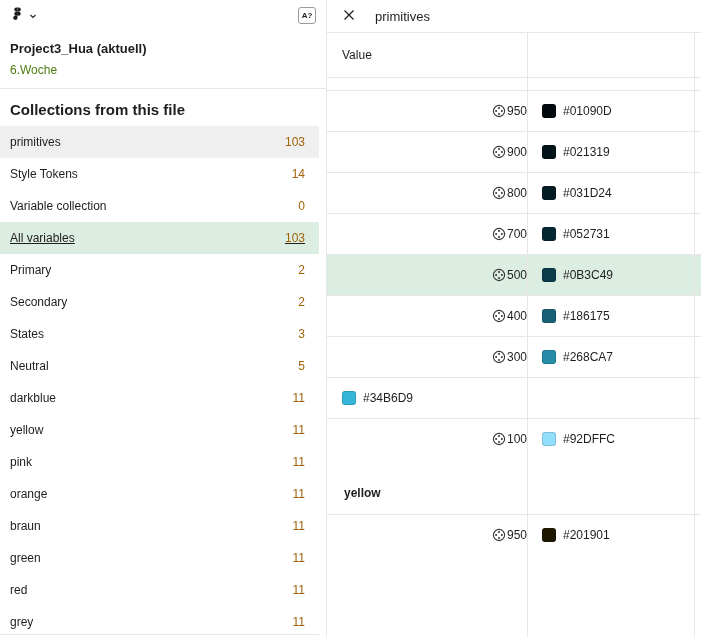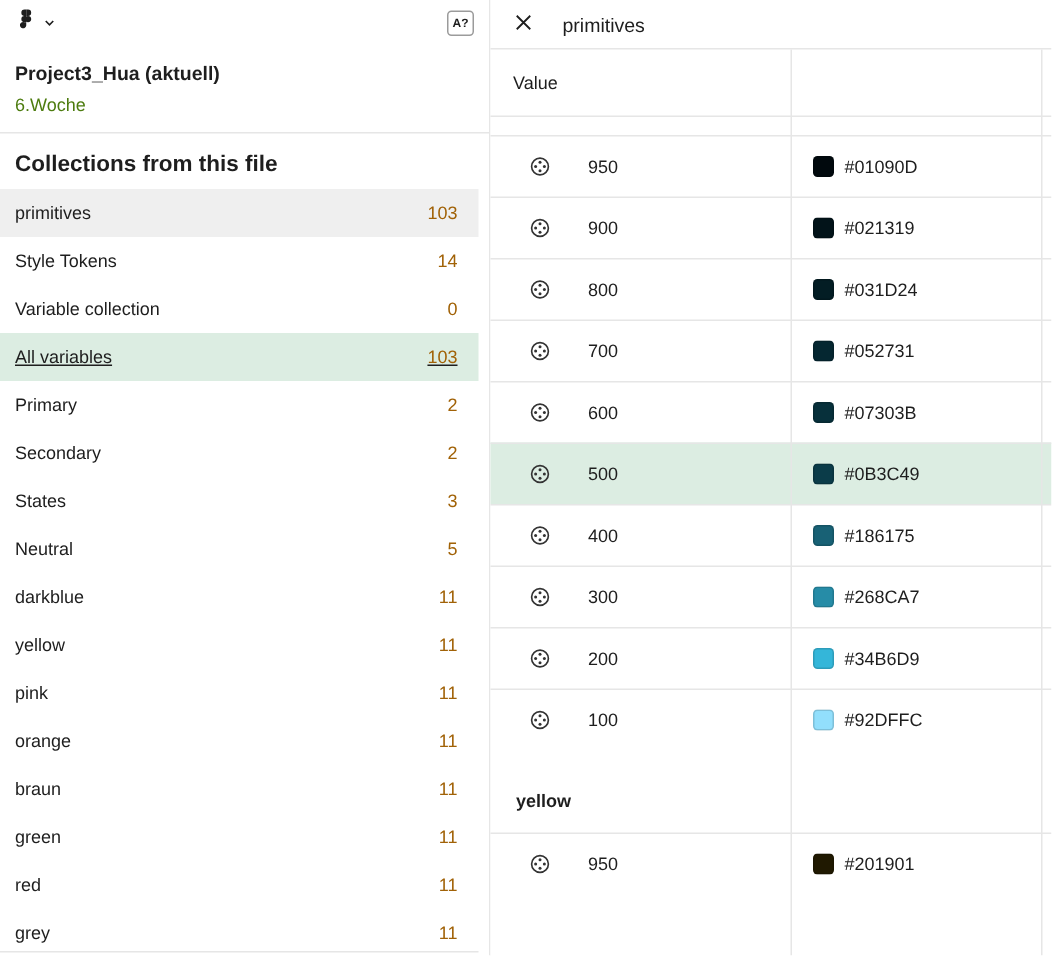--- a/index.html
+++ b/index.html
@@ -33,21 +33,21 @@
   .close-btn { width:24px; height:24px; border:none; background:transparent; display:flex; align-items:center;
     justify-content:center; cursor:default; }
   .panel-title { font-size:13px; font-weight:500; margin-left:14px; }
   .table-header { height:45px; display:flex; align-items:center; border-bottom:1px solid var(--border); font-size:12px; }
   .th-name { width:200px; padding-left:17px; }
   .th-value { padding-left:15px; }
   .table-body { padding-top:12px; }
   .t-row { height:41px; display:flex; align-items:center; border-top:1px solid var(--border); }
   .t-row.before-section { border-bottom:1px solid var(--border); }
   .t-row.selected { background:var(--selected_green); }
-  .cell-name { width:200px; display:flex; align-items:center; padding-left:25px; gap:24px; font-size:12px; }
+  .cell-name { width:200px; display:flex; align-items:center; padding-left:25px; gap:0; font-size:12px;justify-content:flex-end; }
   .var-icon { width:16px; height:16px; display:flex; align-items:center; justify-content:center; flex:none; }
   .cell-value { display:flex; align-items:flex-start; padding-left:15px; gap:7px; font-size:12px; }
   .swatch { width:14px; height:14px; border-radius:3px; border:1px solid rgba(0,0,0,0.14); flex:none; }
   .section-row { height:55px; display:flex; align-items:flex-end; padding:0 0 14px 17px; font-size:12px; font-weight:700; }
   .col-line { position:absolute; top:33px; bottom:0; width:1px; background:var(--border); z-index:3; pointer-events:none; }
   .col-line.c1 { left:200px; }
   .col-line.c2 { right:6px; }
 </style>
 </head>
 <body>
@@ -239,38 +239,20 @@
                 <circle cx="8" cy="10.9" r="1" fill="#333"></circle>
               </svg>
             </span>
             <span>700</span>
           </div>
           <div class="cell-value">
             <span class="swatch" style="background: rgb(5, 39, 49);"></span>
             <span>#052731</span>
           </div>
         </div>
-        <div class="t-row">
-          <div class="cell-name">
-            <span class="var-icon">
-              <svg width="16" height="16" viewBox="0 0 16 16" fill="none">
-                <circle cx="8" cy="8" r="5.6" stroke="#333" stroke-width="1.1"></circle>
-                <circle cx="8" cy="5.1" r="1" fill="#333"></circle>
-                <circle cx="5.1" cy="8" r="1" fill="#333"></circle>
-                <circle cx="10.9" cy="8" r="1" fill="#333"></circle>
-                <circle cx="8" cy="10.9" r="1" fill="#333"></circle>
-              </svg>
-            </span>
-            <span>600</span>
-          </div>
-          <div class="cell-value">
-            <span class="swatch" style="background: rgb(7, 48, 59);"></span>
-            <span>#07303B</span>
-          </div>
-        </div>
         <div class="t-row selected">
           <div class="cell-name">
             <span class="var-icon">
               <svg width="16" height="16" viewBox="0 0 16 16" fill="none">
                 <circle cx="8" cy="8" r="5.6" stroke="#333" stroke-width="1.1"></circle>
                 <circle cx="8" cy="5.1" r="1" fill="#333"></circle>
                 <circle cx="5.1" cy="8" r="1" fill="#333"></circle>
                 <circle cx="10.9" cy="8" r="1" fill="#333"></circle>
                 <circle cx="8" cy="10.9" r="1" fill="#333"></circle>
               </svg>
@@ -312,32 +294,20 @@
               </svg>
             </span>
             <span>300</span>
           </div>
           <div class="cell-value">
             <span class="swatch" style="background: rgb(38, 140, 167);"></span>
             <span>#268CA7</span>
           </div>
         </div>
         <div class="t-row">
-          <div class="cell-name">
-            <span class="var-icon">
-              <svg width="16" height="16" viewBox="0 0 16 16" fill="none">
-                <circle cx="8" cy="8" r="5.6" stroke="#333" stroke-width="1.1"></circle>
-                <circle cx="8" cy="5.1" r="1" fill="#333"></circle>
-                <circle cx="5.1" cy="8" r="1" fill="#333"></circle>
-                <circle cx="10.9" cy="8" r="1" fill="#333"></circle>
-                <circle cx="8" cy="10.9" r="1" fill="#333"></circle>
-              </svg>
-            </span>
-            <span>200</span>
-          </div>
           <div class="cell-value">
             <span class="swatch" style="background: rgb(52, 182, 217);"></span>
             <span>#34B6D9</span>
           </div>
         </div>
         <div class="t-row">
           <div class="cell-name">
             <span class="var-icon">
               <svg width="16" height="16" viewBox="0 0 16 16" fill="none">
                 <circle cx="8" cy="8" r="5.6" stroke="#333" stroke-width="1.1"></circle>

